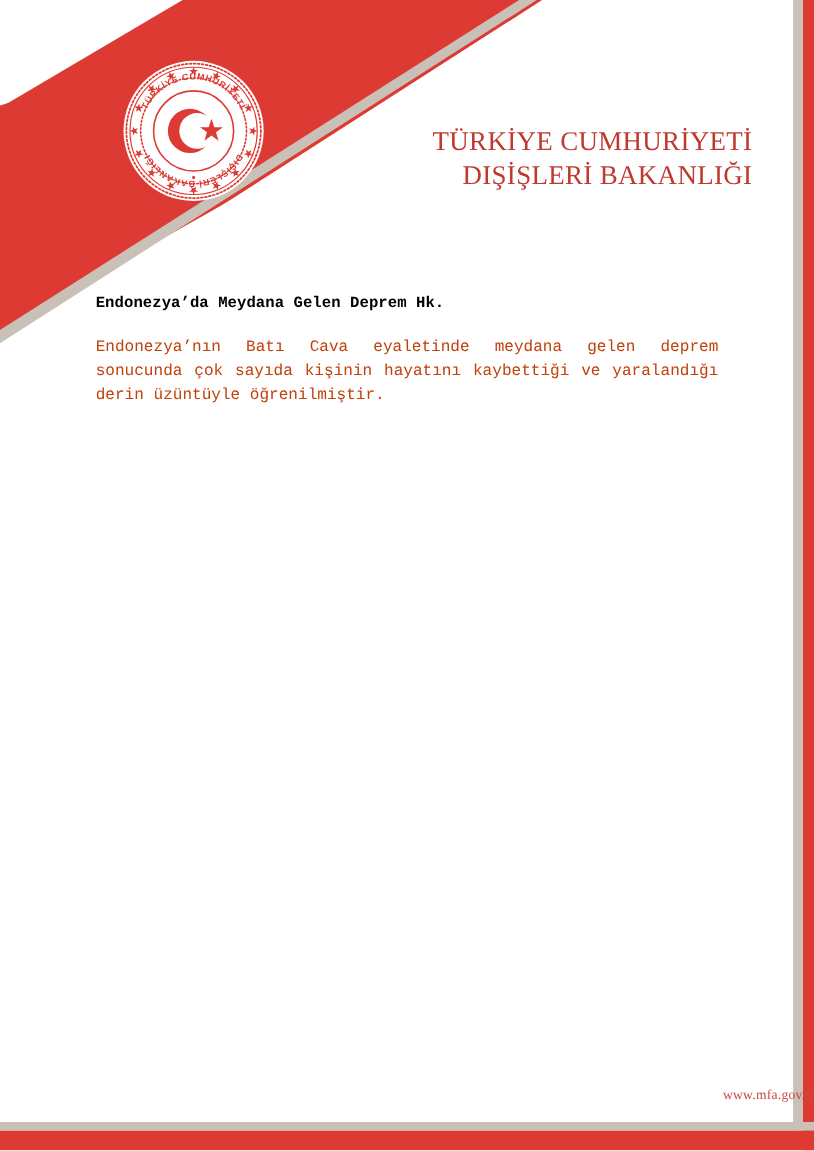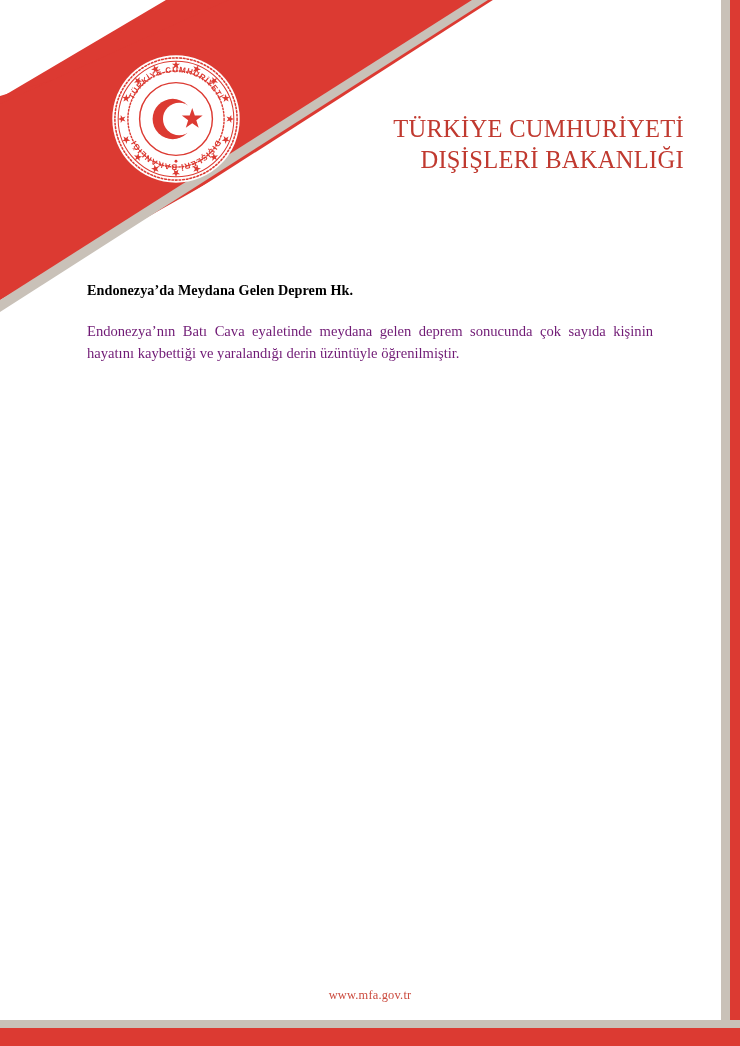--- a/index.html
+++ b/index.html
@@ -89,46 +89,47 @@
     font-size: 24.5px;
     font-weight: 400;
     white-space: nowrap;
     display: block;
   }
 
   
   .doc-body {
     position: absolute;
     left: 87px;
-    top: 282px;
+    top: 268px;
     width: 566px;
+    font-family: Liberation Mono, monospace;
   }
   .doc-title {
     font-size: 14.2px;
     font-weight: bold;
     color: #000000;
     margin: 0 0 22px 0;
     letter-spacing: 0.05px;
   }
   .doc-para {
     font-size: 14.6px;
-    color: #701a75;
+    color: #c2410c;
     text-align: justify;
     line-height: 1.5;
     margin: 0 0 22px 0;
   }
   .doc-para:last-child { margin-bottom: 0; }
 
   
   .footer-url {
     position: absolute;
     left: 0;
     top: 988px;
     width: 740px;
-    text-align: center;
+    text-align: right;
     color: #cb4a3e;
     font-size: 12.4px;
     letter-spacing: 0.2px;
   }
 </style>
 </head>
 <body>
 
 <div id="page">
 

